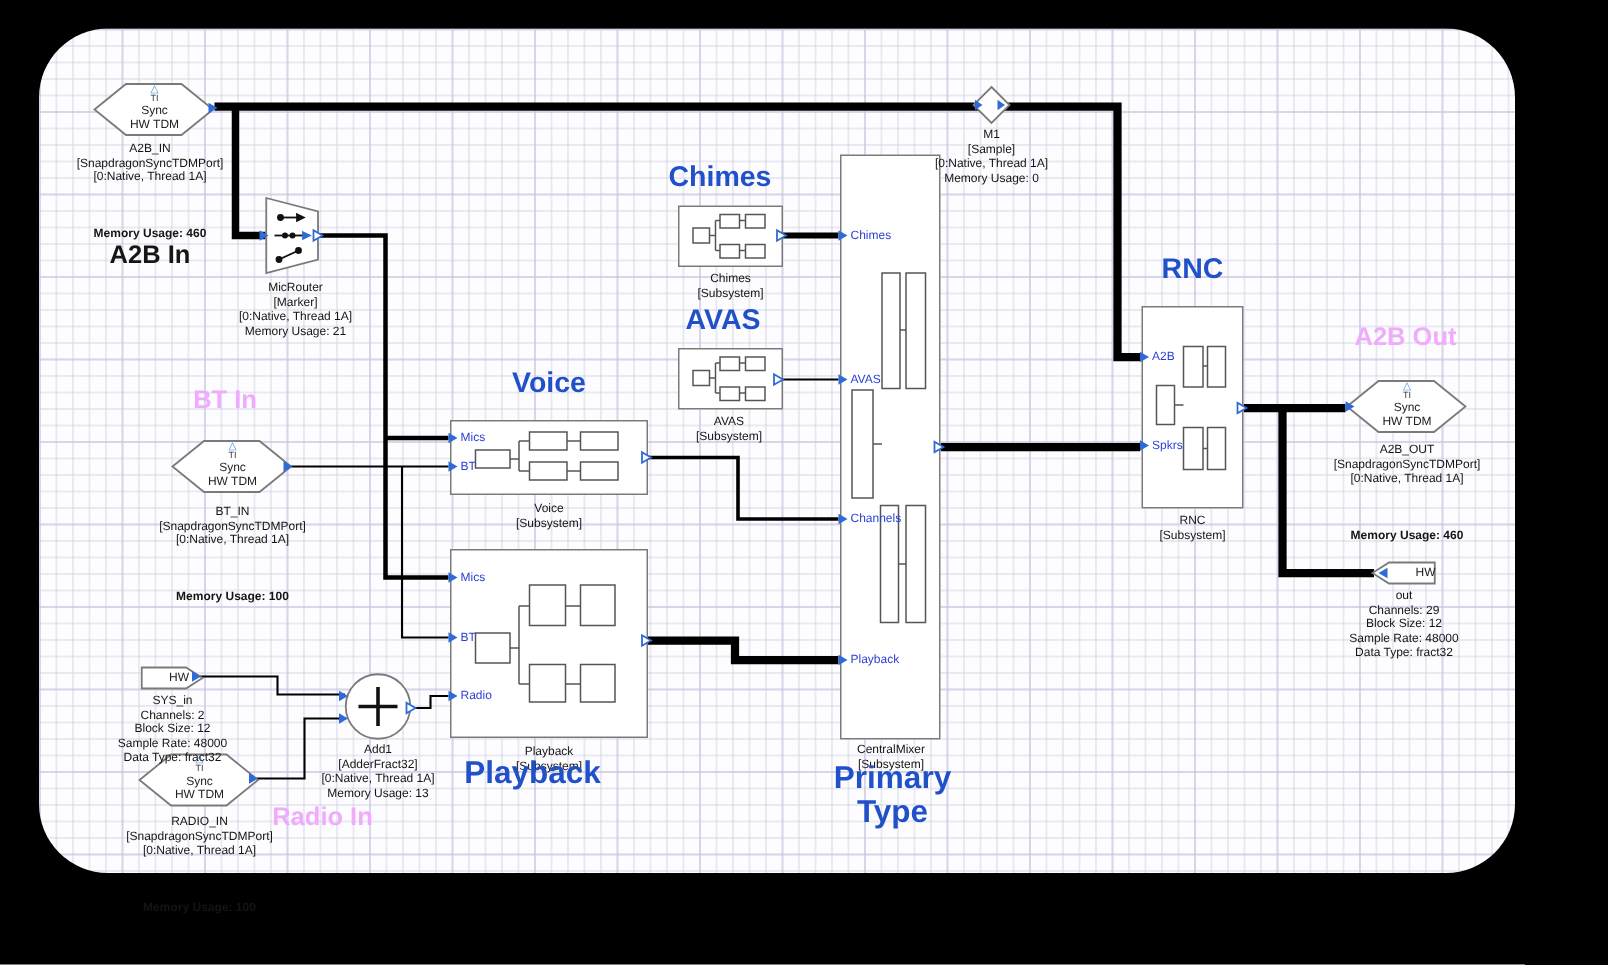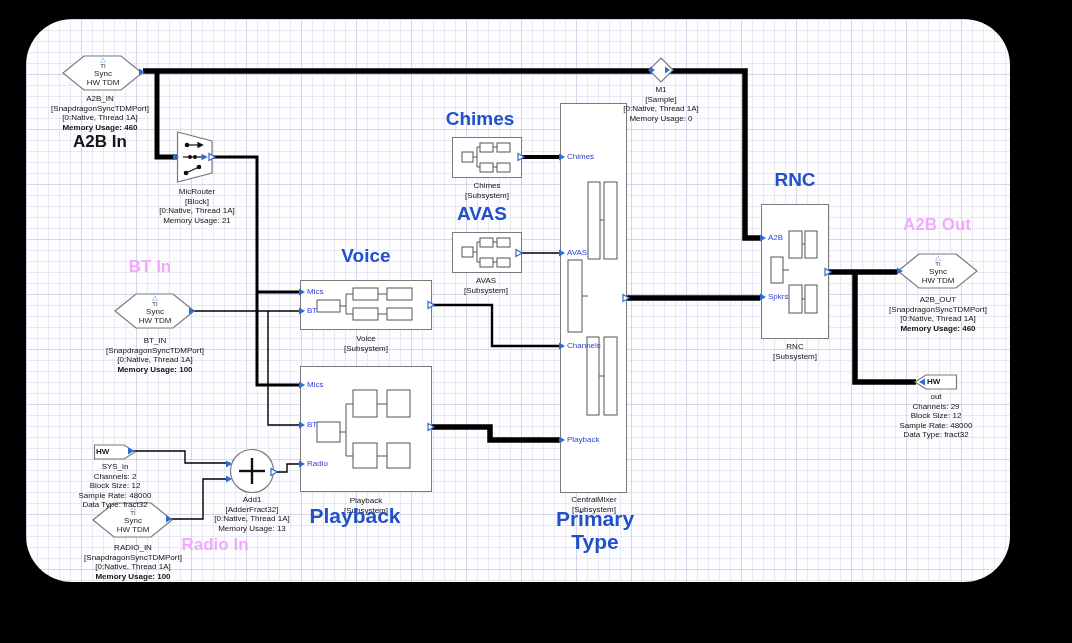--- a/index.html
+++ b/index.html
@@ -18,33 +18,33 @@
     background-size: 55px 55px, 55px 55px, 11px 11px, 11px 11px;
   }
   svg.layer, svg.shape { position:absolute; overflow:visible; }
   .wire { fill:none; stroke:#000; }
   .outline { fill:#fff; stroke:#7a7a7a; stroke-width:1.2; }
   .icon-shape { fill:#fff; stroke:#555; stroke-width:1; }
   .icon-line { stroke:#555; stroke-width:1; fill:none; }
   .block { position:absolute; background:#fff; border:1px solid #7a7a7a; }
   .stack { position:absolute; transform:translateX(-50%); text-align:center;
            font-size:8px; line-height:9.5px; color:#141414; white-space:nowrap; }
-  .stack .mem { font-weight:bold; }
+  .stack .mem { font-weight:bold;margin-top:28px; }
   .bigtitle { position:absolute; transform:translateX(-50%); font-weight:bold;
               font-size:17px; color:#f0abfc; white-space:nowrap; }
   .stack .bigtitle2 { font-weight:bold; font-size:17px; line-height:19px; color:#161616; }
   .bluetitle { position:absolute; transform:translateX(-50%); font-weight:bold;
                font-size:19px; color:#2151c9; white-space:nowrap; }
   .bluetitle.xl { font-size:21px; }
   .portlabel { position:absolute; font-size:8px; color:#2b3fd4; white-space:nowrap; }
   .hexlabel { position:absolute; text-align:center; color:#222; }
   .hexlabel .tri { font-size:7px; line-height:6px; color:#4a90e2; }
   .hexlabel .ti  { font-size:6px; line-height:6px; color:#333; }
   .hexlabel .hl  { font-size:8px; line-height:9px; }
-  .taglabel { position:absolute; font-size:8px; font-weight:bold; color:#222; text-align:left; }
+  .taglabel { position:absolute; font-size:8px; font-weight:normal; color:#222; text-align:right; }
 </style>
 </head>
 <body>
 
 <div id="stage">
   <div class="canvas"></div>
 
   <svg class="layer" style="left:0;top:0" width="1072" height="643" viewBox="0 0 1072 643">
     <polyline class="wire" stroke-width="5.5" points="143,66 745,66 745,233 760,233"></polyline>
     <polyline class="wire" stroke-width="5" points="157,66 157,152 177,152"></polyline>
@@ -286,21 +286,21 @@
   <div class="stack" style="left:100px;top:89px">
     <div>A2B_IN</div>
     <div>[SnapdragonSyncTDMPort]</div>
     <div>[0:Native, Thread 1A]</div>
     <div class="mem">Memory Usage: 460</div>
     <div class="bigtitle2">A2B In</div>
   </div>
 
   <div class="stack" style="left:197px;top:182px">
     <div>MicRouter</div>
-    <div>[Block]</div>
+    <div>[Marker]</div>
     <div>[0:Native, Thread 1A]</div>
     <div>Memory Usage: 21</div>
   </div>
 
   <div class="bigtitle" style="left:150px;top:252px">BT In</div>
   <div class="stack" style="left:155px;top:331px">
     <div>BT_IN</div>
     <div>[SnapdragonSyncTDMPort]</div>
     <div>[0:Native, Thread 1A]</div>
     <div class="mem">Memory Usage: 100</div>

